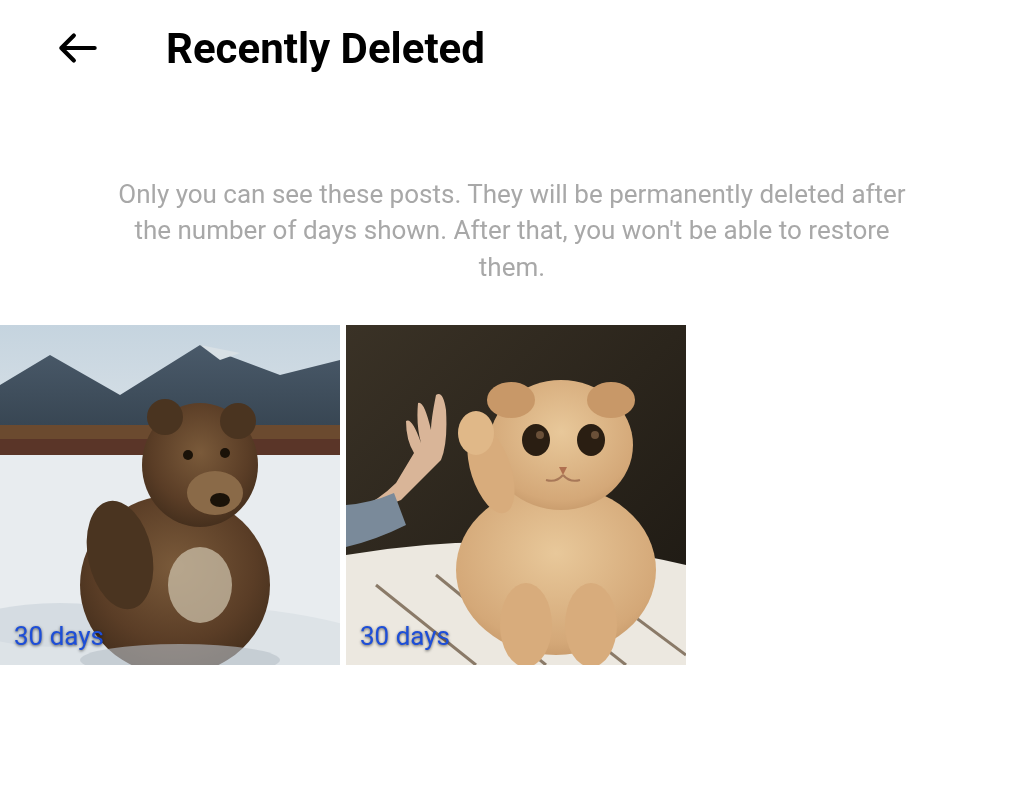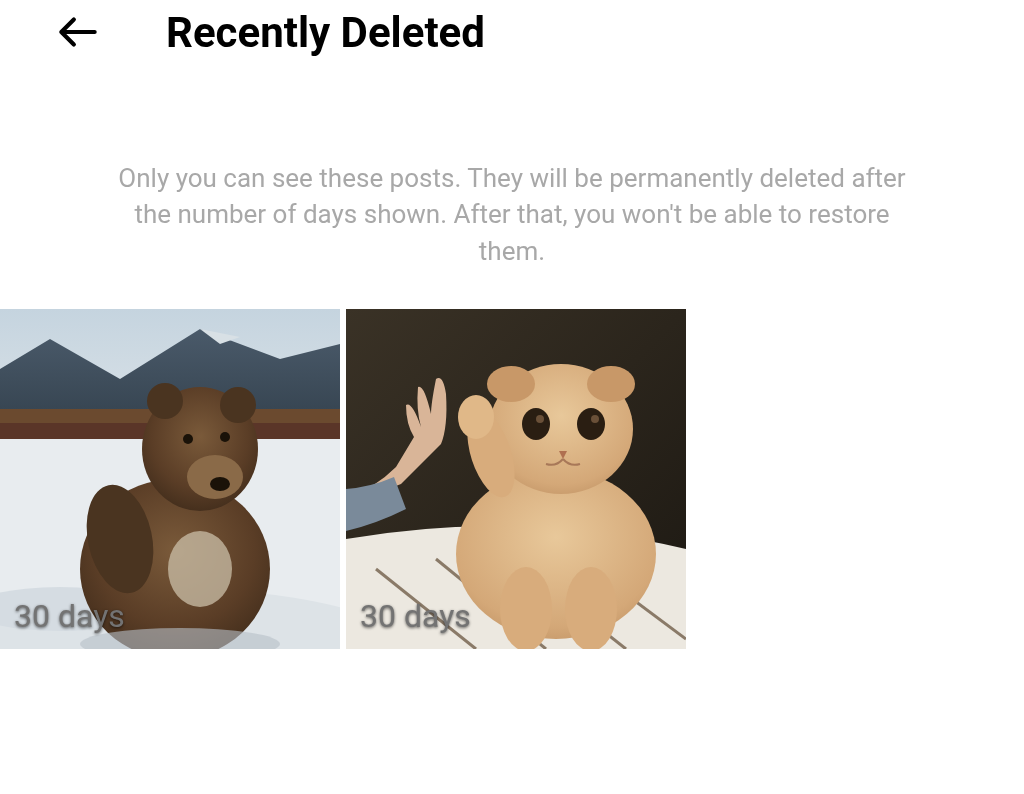--- a/index.html
+++ b/index.html
@@ -6,21 +6,21 @@
     body {
       width: 1024px;
       height: 794px;
       font-family: -apple-system, BlinkMacSystemFont, "Segoe UI", Roboto, Helvetica, Arial, sans-serif;
       background: #fff;
       overflow: hidden;
     }
     .header {
       display: flex;
       align-items: center;
-      padding: 4px 50px 10px 50px;
+      padding: 20px 50px 10px 50px;
       gap: 60px;
       text-align: right;
     }
     .back-btn {
       width: 56px;
       height: 56px;
       display: flex;
       align-items: center;
       justify-content: center;
       cursor: pointer;
@@ -59,22 +59,22 @@
     }
     .thumb svg {
       width: 100%;
       height: 100%;
       display: block;
     }
     .days-label {
       position: absolute;
       left: 14px;
       bottom: 14px;
-      color: #737373;
-      font-size: 32px;
+      color: #1d4ed8;
+      font-size: 26px;
       font-weight: 400;
       text-shadow: 0 1px 3px rgba(0,0,0,0.6);
     }
   </style>
 </head>
 <body>
 
 <div class="header">
   <button class="back-btn">
     <svg viewBox="0 0 48 48">

